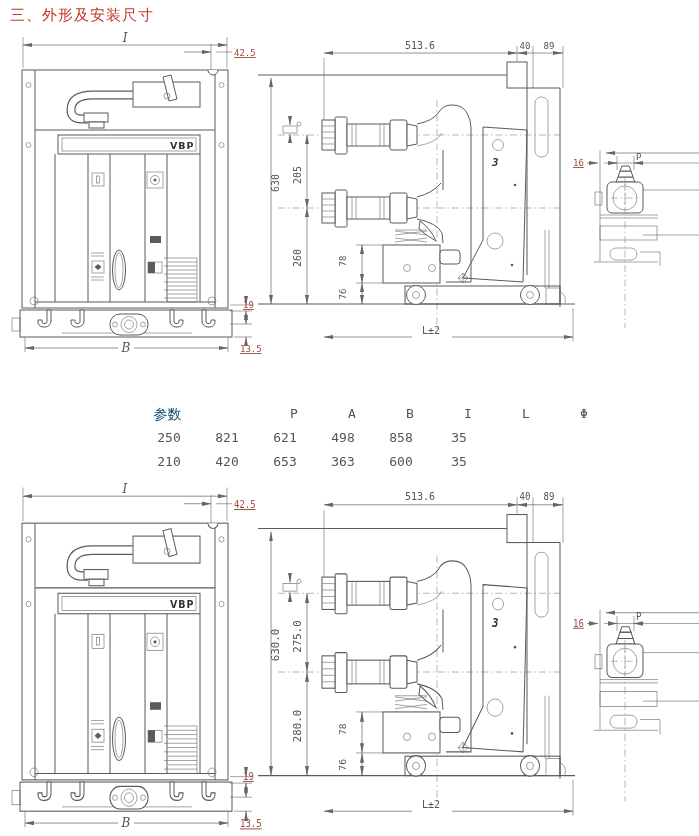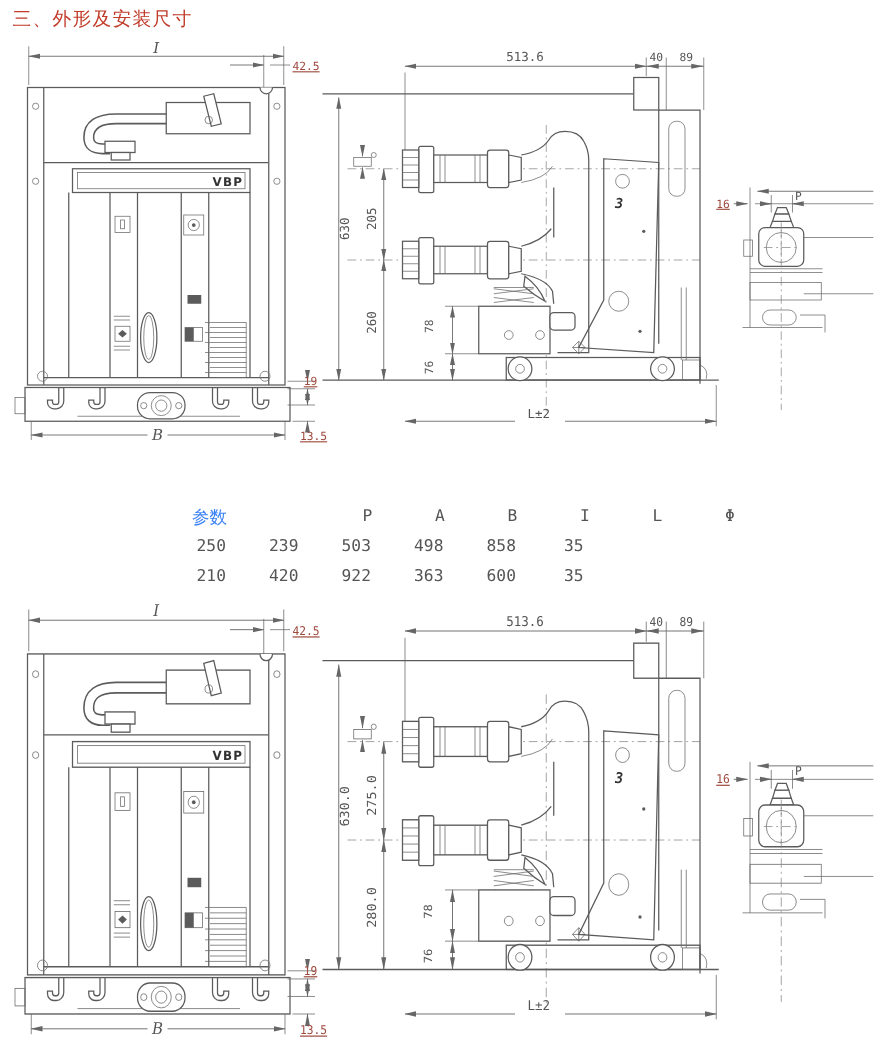--- a/index.html
+++ b/index.html
@@ -22,21 +22,21 @@
   text{fill:#555;font-family:"DejaVu Sans Mono",monospace;font-size:9px;}
   text.big{font-size:10px;}
   text.ltr{font-family:"DejaVu Serif",serif;font-style:italic;font-size:12px;}
   text.red{fill:#9e4a3f;text-decoration:underline;}
   text.mark{fill:#333;font-weight:bold;font-style:italic;font-size:11px;}
   text.plate{fill:#333;font-weight:bold;font-size:9.5px;font-family:"DejaVu Sans",sans-serif;letter-spacing:1px;}
   
   .ptable{position:absolute;left:105px;top:402px;width:540px;color:#555;}
   .prow{display:flex;height:24px;line-height:24px;font-size:13px;}
   .pcell-name{width:125px;text-align:center;font-family:"DejaVu Sans Mono",monospace;}
-  .prow.head .pcell-name{font-family:"DejaVu Sans",sans-serif;font-size:14px;color:#3b82f6;}
+  .prow.head .pcell-name{font-family:"DejaVu Sans",sans-serif;font-size:14px;color:#0c4a6e;}
   .pspacer{width:35px;}
   .pcell{width:58px;text-align:center;font-family:"DejaVu Sans Mono",monospace;}
 </style>
 </head>
 <body>
 
 <div class="page">
 
   <div class="title">三、外形及安装尺寸</div>
 
@@ -323,31 +323,31 @@
       <div class="pcell">P</div>
       <div class="pcell">A</div>
       <div class="pcell">B</div>
       <div class="pcell">I</div>
       <div class="pcell">L</div>
       <div class="pcell">Φ</div>
     </div>
     <div class="prow">
       <div class="pspacer"></div>
       <div class="pcell">250</div>
-      <div class="pcell">239</div>
-      <div class="pcell">503</div>
+      <div class="pcell">821</div>
+      <div class="pcell">621</div>
       <div class="pcell">498</div>
       <div class="pcell">858</div>
       <div class="pcell">35</div>
     </div>
     <div class="prow">
       <div class="pspacer"></div>
       <div class="pcell">210</div>
       <div class="pcell">420</div>
-      <div class="pcell">922</div>
+      <div class="pcell">653</div>
       <div class="pcell">363</div>
       <div class="pcell">600</div>
       <div class="pcell">35</div>
     </div>
   </div>
 
   <svg class="drawing bottom" width="699" height="356" viewBox="0 0 699 330" preserveAspectRatio="none">
     <use href="#art"></use>
     <g>
       <text x="125" y="12" text-anchor="middle" class="ltr">I</text>

